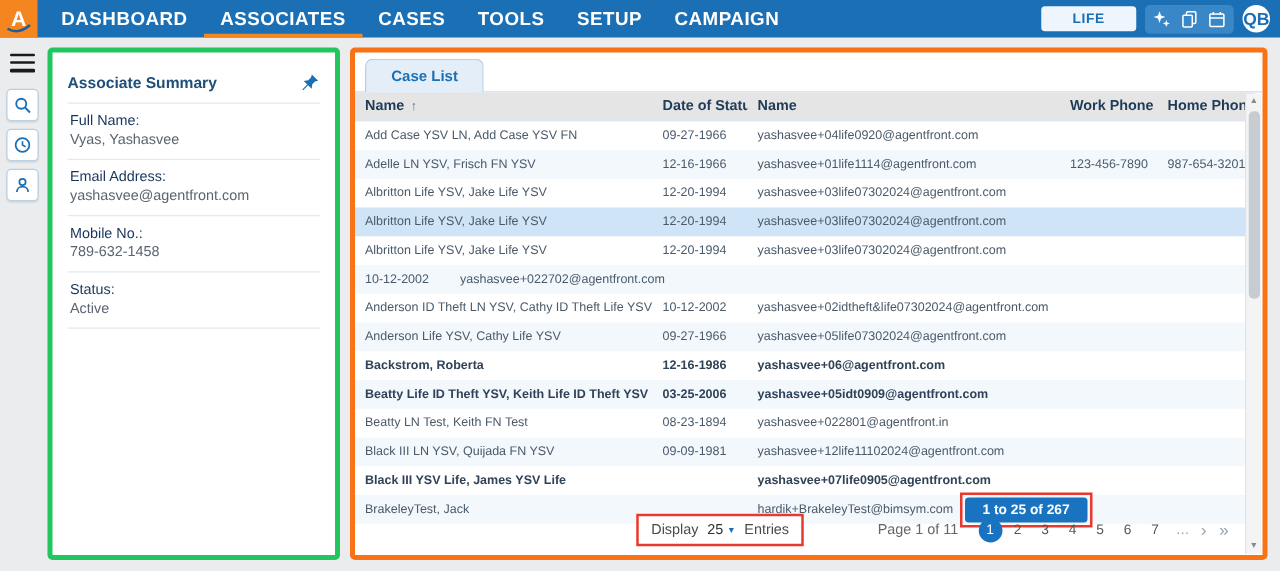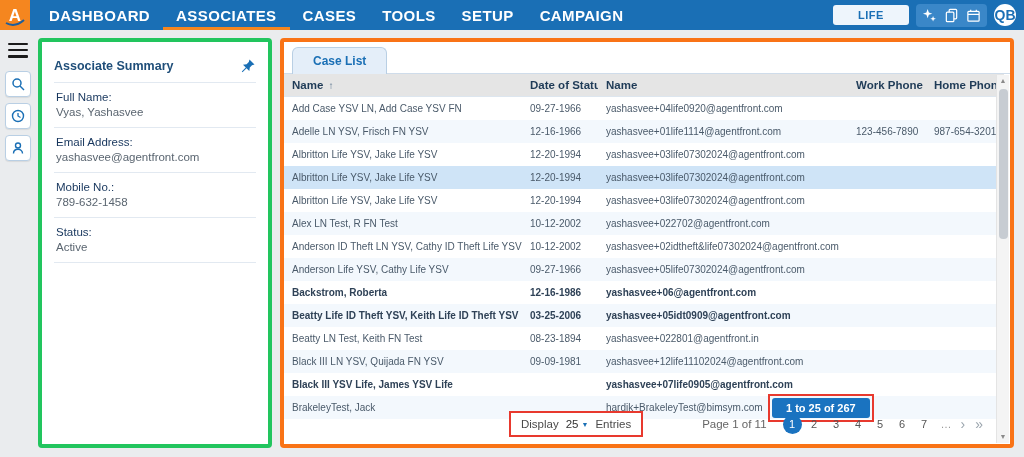--- a/index.html
+++ b/index.html
@@ -218,21 +218,20 @@
         <div class="td col-home"></div>
       </div>
       <div class="tr">
         <div class="td col-name">Albritton Life YSV, Jake Life YSV</div>
         <div class="td col-dob">12-20-1994</div>
         <div class="td col-email">yashasvee+03life07302024@agentfront.com</div>
         <div class="td col-work"></div>
         <div class="td col-home"></div>
       </div>
       <div class="tr alt">
-        <div class="td col-name">Alex LN Test, R FN Test</div>
         <div class="td col-dob">10-12-2002</div>
         <div class="td col-email">yashasvee+022702@agentfront.com</div>
         <div class="td col-work"></div>
         <div class="td col-home"></div>
       </div>
       <div class="tr">
         <div class="td col-name">Anderson ID Theft LN YSV, Cathy ID Theft Life YSV</div>
         <div class="td col-dob">10-12-2002</div>
         <div class="td col-email">yashasvee+02idtheft&amp;life07302024@agentfront.com</div>
         <div class="td col-work"></div>

